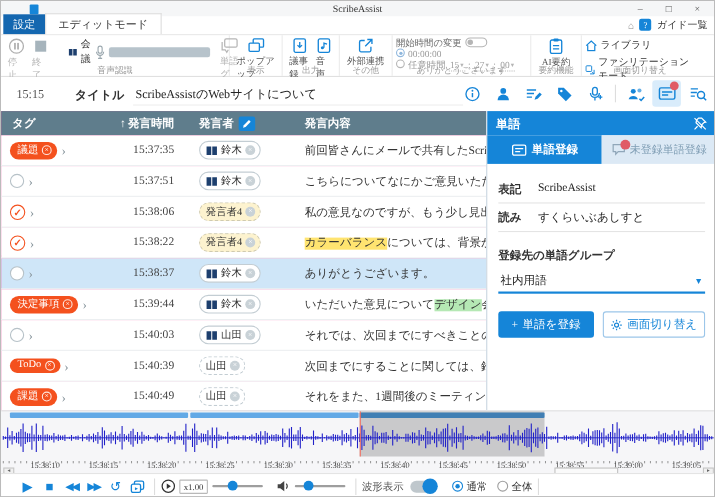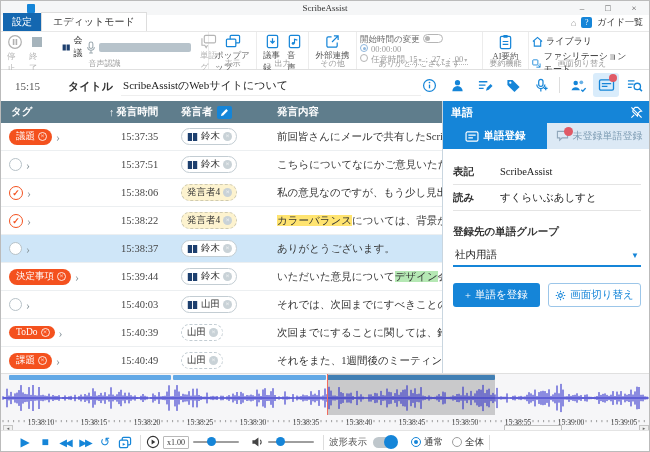--- a/index.html
+++ b/index.html
@@ -81,21 +81,21 @@
 
 .word-panel{flex:1;border-left:1px solid #c9d6e0;display:flex;flex-direction:column;background:#fff}
 .wp-header{height:22px;background:#1585d8;color:#fff;display:flex;align-items:center;justify-content:space-between;
   padding:0 8px;font-size:11px;font-weight:bold}
 .wp-tabs{height:26px;display:flex}
 .wp-tab1{flex:1;background:#1585d8;color:#fff;display:flex;align-items:center;justify-content:center;gap:5px;
   font-size:10.5px;font-weight:bold}
 .wp-tab2{flex:1;background:#dce9f5;color:#7f9db4;display:flex;align-items:center;justify-content:center;gap:4px;
   font-size:10px;position:relative}
 .wp-body{padding:10px 10px 0;flex:1}
-.wp-field{display:flex;align-items:center;border-bottom:1px solid #e4e4e4;height:26px;gap:19px}
+.wp-field{display:flex;align-items:center;border-bottom:1px solid #e4e4e4;height:26px;gap:8px}
 .wp-label{font-weight:bold;color:#333;font-size:10.5px;width:28px}
 .wp-value{font-size:10.5px;color:#222}
 .wp-grouplabel{margin-top:14px;font-weight:bold;font-size:10.5px;color:#333}
 .wp-select{margin-top:6px;display:flex;align-items:center;justify-content:space-between;border-bottom:2px solid #1585d8;
   padding:3px 2px;font-size:10.5px;color:#222}
 .wp-select .car{color:#1585d8;font-size:8px}
 .wp-buttons{display:flex;gap:8px;margin-top:16px}
 .btn-primary{flex:1;height:24px;background:#1585d8;color:#fff;border-radius:3px;display:flex;align-items:center;
   justify-content:center;gap:4px;font-size:10.5px}
 .btn-outline{flex:1.05;height:24px;background:#fff;color:#1585d8;border:1px solid #9cc6e9;border-radius:3px;

